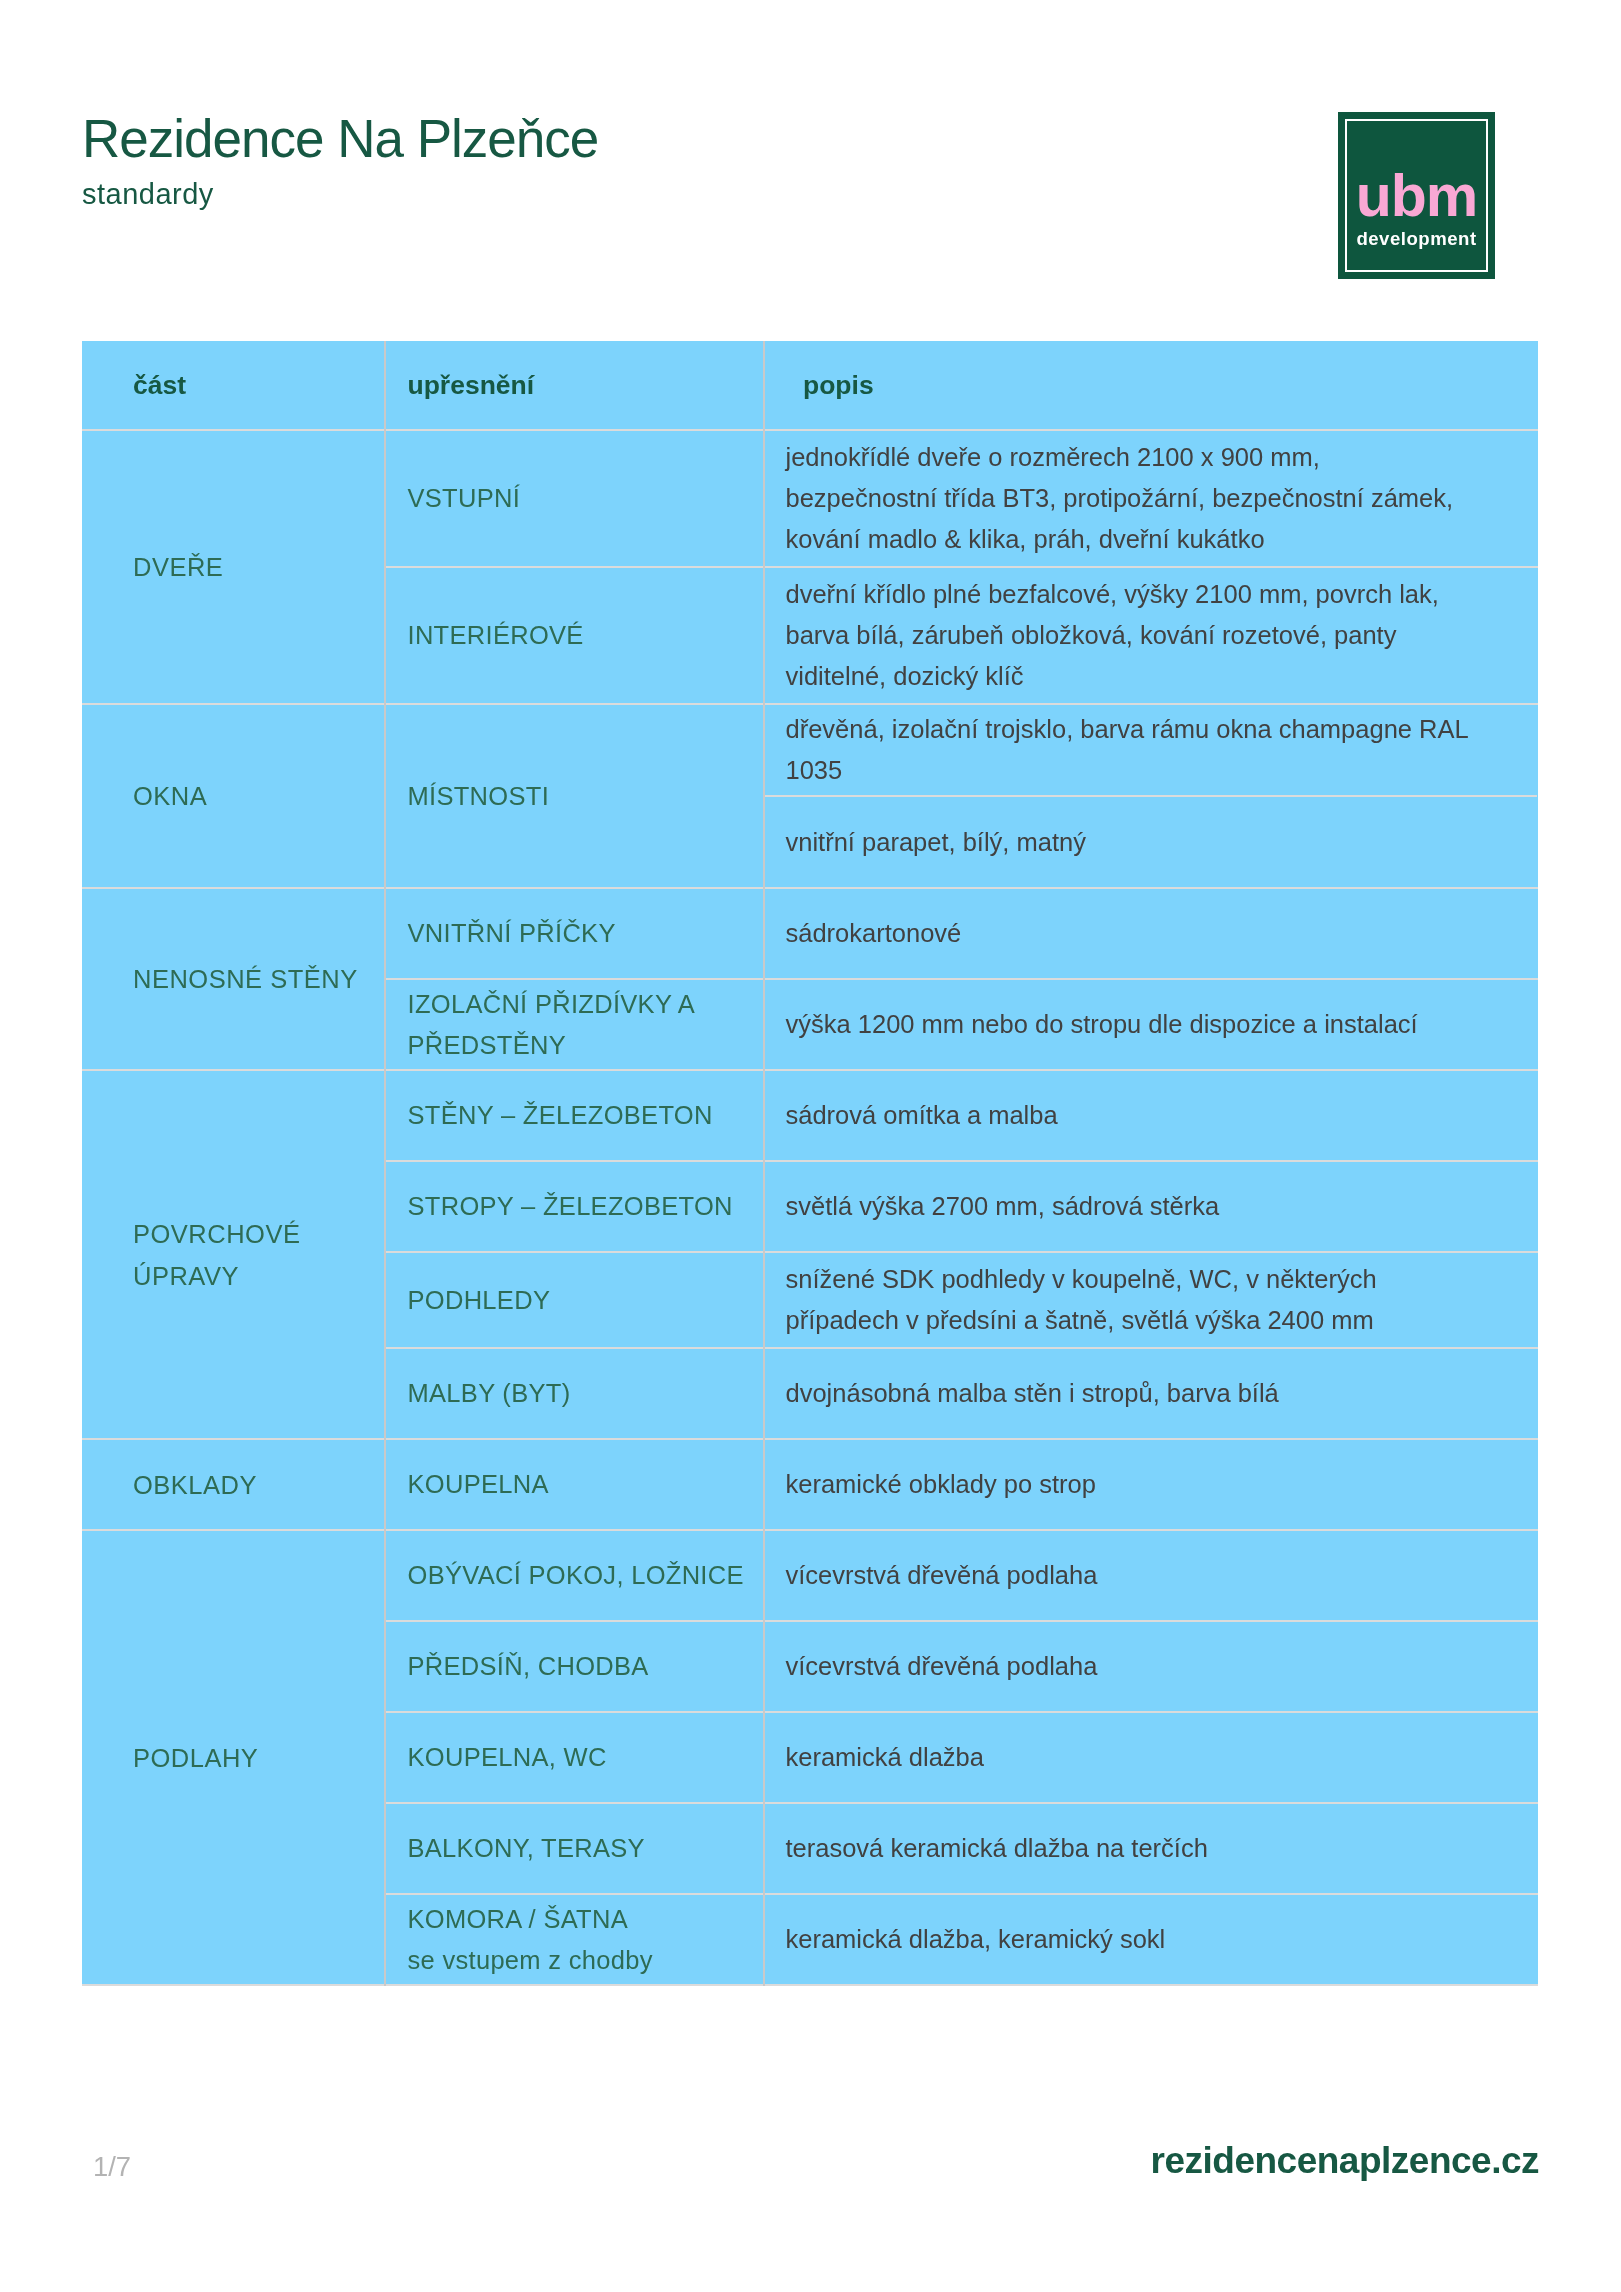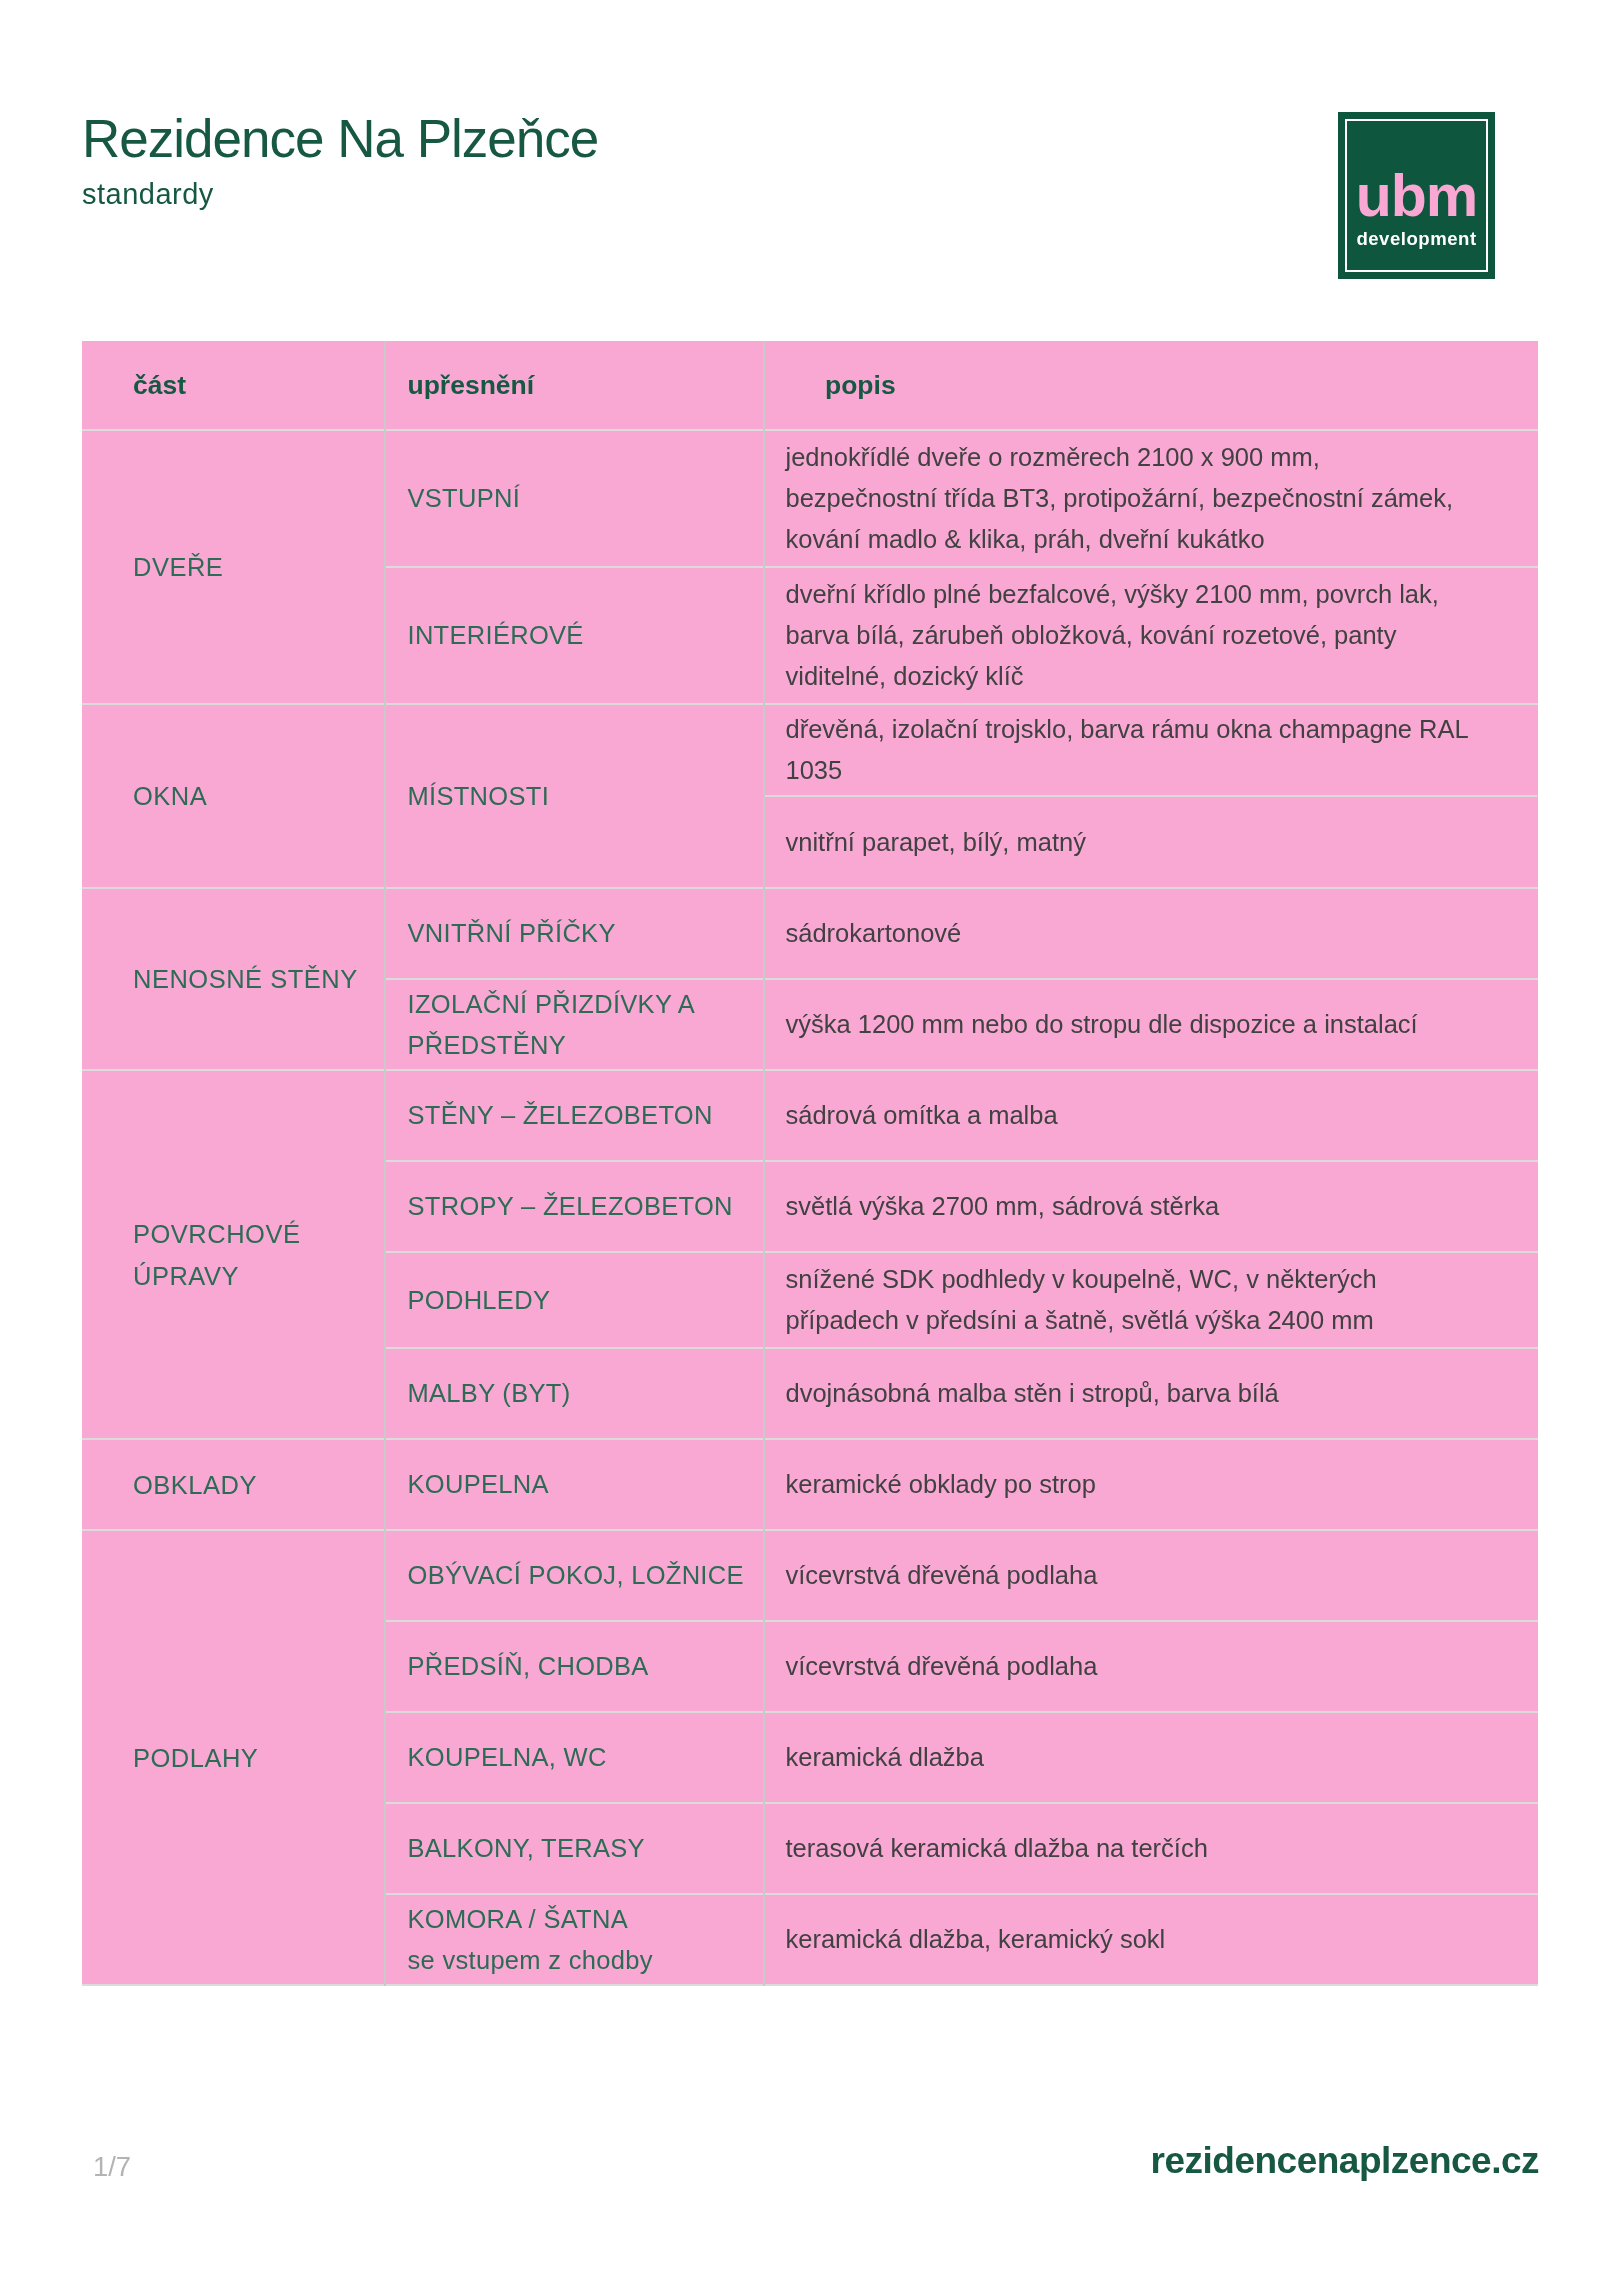--- a/index.html
+++ b/index.html
@@ -44,37 +44,37 @@
     color:#f9a8d4;font-size:59px;font-weight:bold;line-height:0.9;
     letter-spacing:-1px;
   }
   .logo-tagline{
     color:#ffffff;font-size:18.6px;font-weight:bold;margin-top:5.9px;
     letter-spacing:0.5px;
   }
 
   
   .spec-table{
-    position:absolute;left:82px;top:341px;width:1456px;background:#f9a8d4;
+    position:absolute;left:82px;top:341px;width:1456px;background:#7dd3fc;
   }
   .vline{position:absolute;top:0;bottom:0;width:2px;background:var(--vline);}
   .vline.v1{left:302px;}
   .vline.v2{left:681px;}
 
   .thead{
     display:grid;grid-template-columns:302px 379px 774px;
     height:90px;align-items:center;
     border-bottom:2px solid var(--line);
   }
   .thead .th{
     font-size:26.5px;font-weight:bold;color:var(--brand-green);
   }
   .th.c1{padding-left:51px;}
   .th.c2{padding-left:23.5px;}
-  .th.c3{padding-left:19px;margin-left:43px;}
+  .th.c3{padding-left:40px;}
 
   .group{display:grid;grid-template-columns:302px 1154px;}
   .group + .group{border-top:2px solid var(--line);}
   #table-groups{border-bottom:2px solid var(--line);}
 
   .group-label{
     padding-left:51px;padding-right:22px;
     display:flex;align-items:center;
     font-size:25.5px;font-weight:400;color:var(--label-green);
     line-height:1.65;letter-spacing:0.5px;

